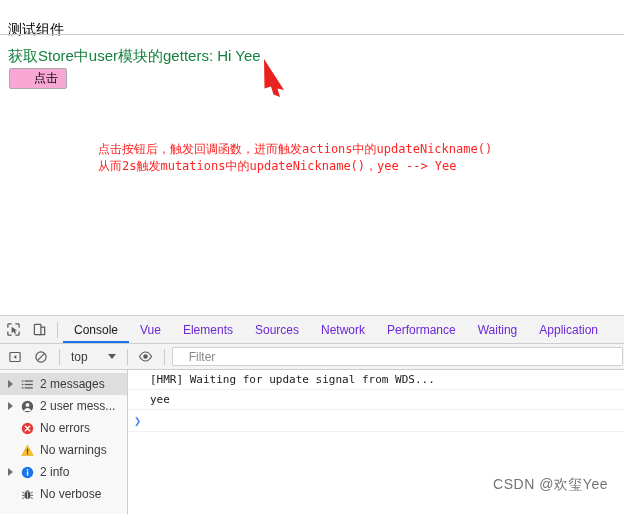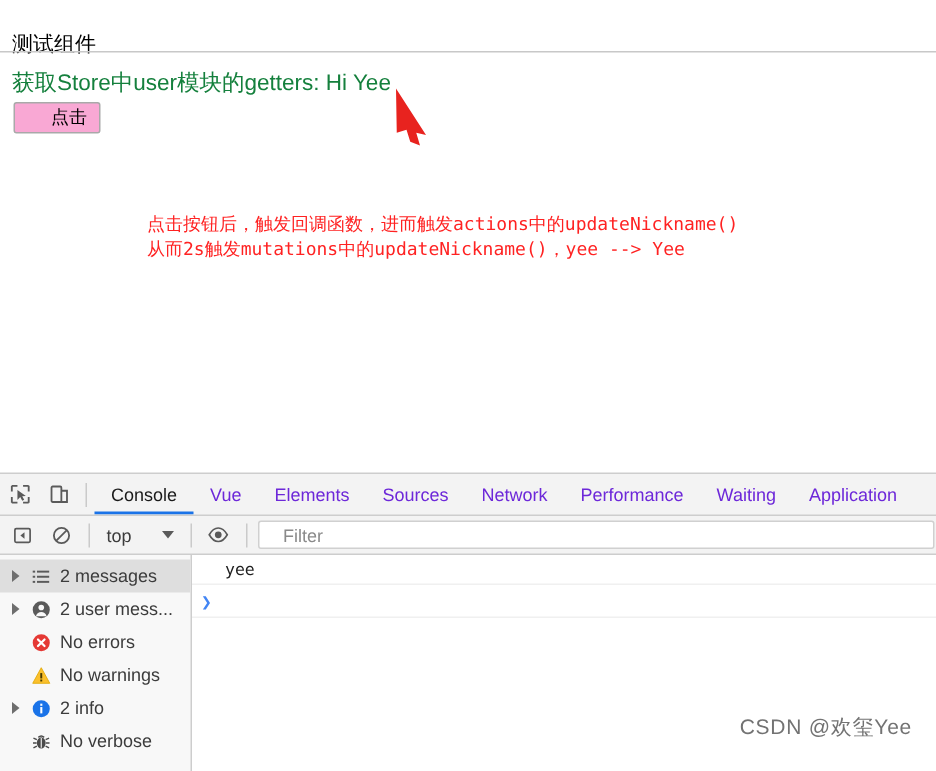--- a/index.html
+++ b/index.html
@@ -469,20 +469,21 @@
             </g>
             <line x1="8" y1="5" x2="8" y2="13" stroke="#f8f8f8" stroke-width="0.9"></line>
           </svg>
         </span>
         <span class="side-label">No verbose</span>
       </div>
 
     </div>
 
     <div class="dt-console">
+      <div class="msg-row">[HMR] Waiting for update signal from WDS...</div>
       <div class="msg-row">yee</div>
       <div class="prompt-row">
         <span class="prompt-chevron">❯</span>
       </div>
     </div>
 
   </div>
 
   <div class="watermark">CSDN @欢玺Yee</div>
 

